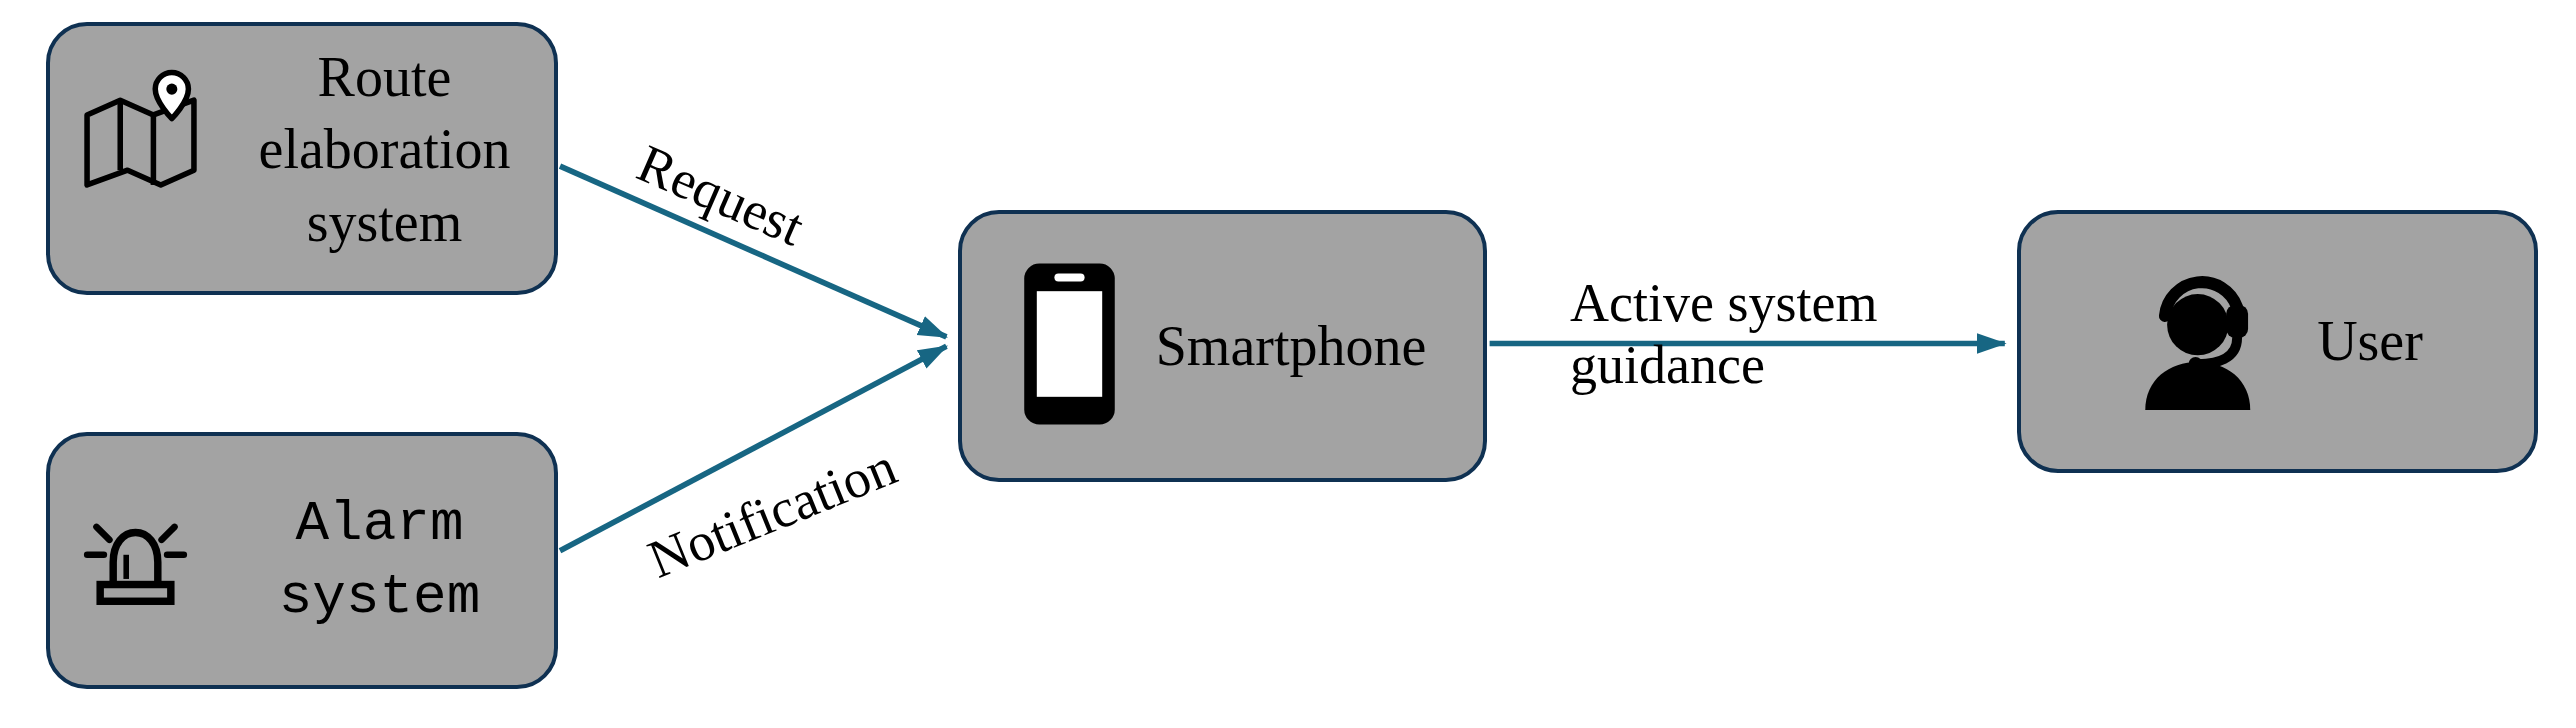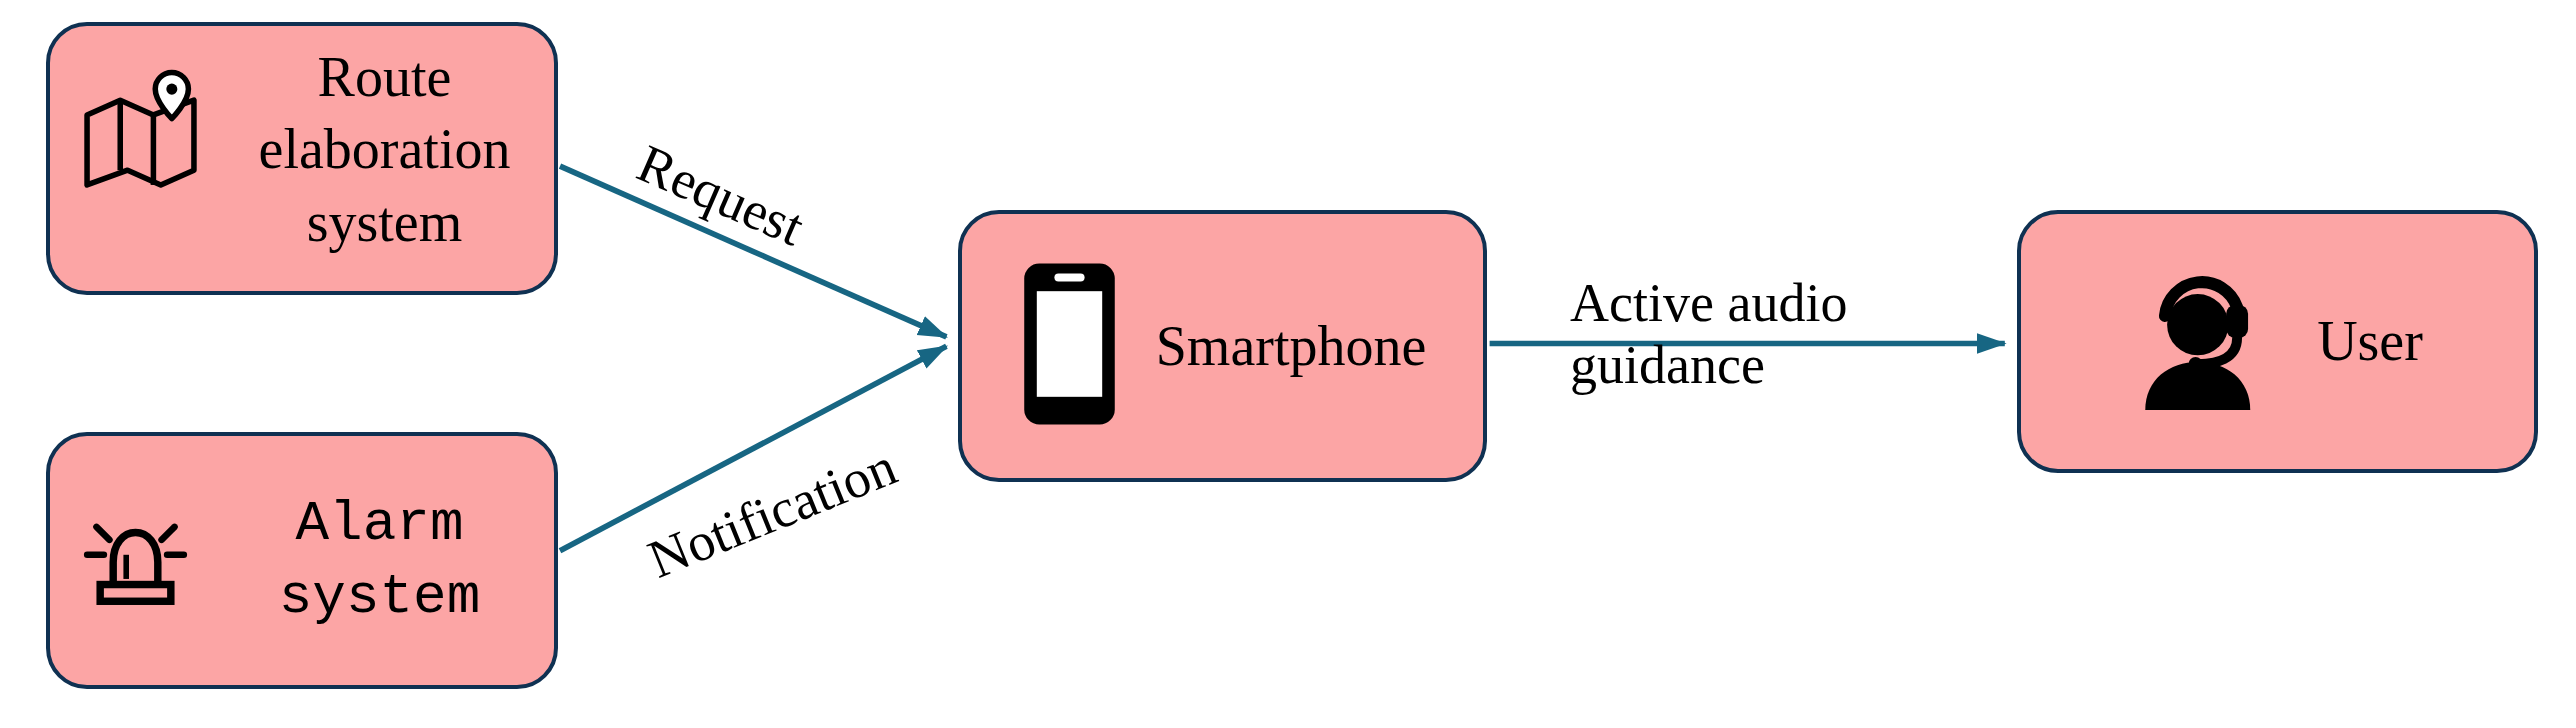--- a/index.html
+++ b/index.html
@@ -18,21 +18,21 @@
   }
   .edges-layer {
     position: absolute; left: 0; top: 0;
     width: 2576px; height: 728px;
     pointer-events: none;
   }
   .node {
     position: absolute;
     border: 4.7px solid var(--box-border-color, #0f3152);
     border-radius: 41px;
-    background: #fca5a5;
+    background: #a3a3a3;
     display: flex;
     align-items: center;
     justify-content: center;
     gap: 36px;
     padding: 15px 26px;
   }
   .node .label {
     font-size: 56px;
     line-height: 1.3;
     text-align: center;
@@ -133,16 +133,16 @@
         <rect x="2" y="1" width="36" height="64" rx="6" fill="#000"></rect>
         <rect x="7" y="12" width="26" height="42" fill="#fff"></rect>
         <rect x="14" y="5" width="12" height="3.2" rx="1.6" fill="#fff"></rect>
       </svg>
     </span>
     <span class="label">Smartphone</span>
   </div>
 
   <div class="edge-label" id="label-request">Request</div>
   <div class="edge-label" id="label-notification">Notification</div>
-  <div class="edge-label" id="label-guidance">Active audio guidance</div>
+  <div class="edge-label" id="label-guidance">Active system guidance</div>
 
 </div>
 
 
 </body></html>

